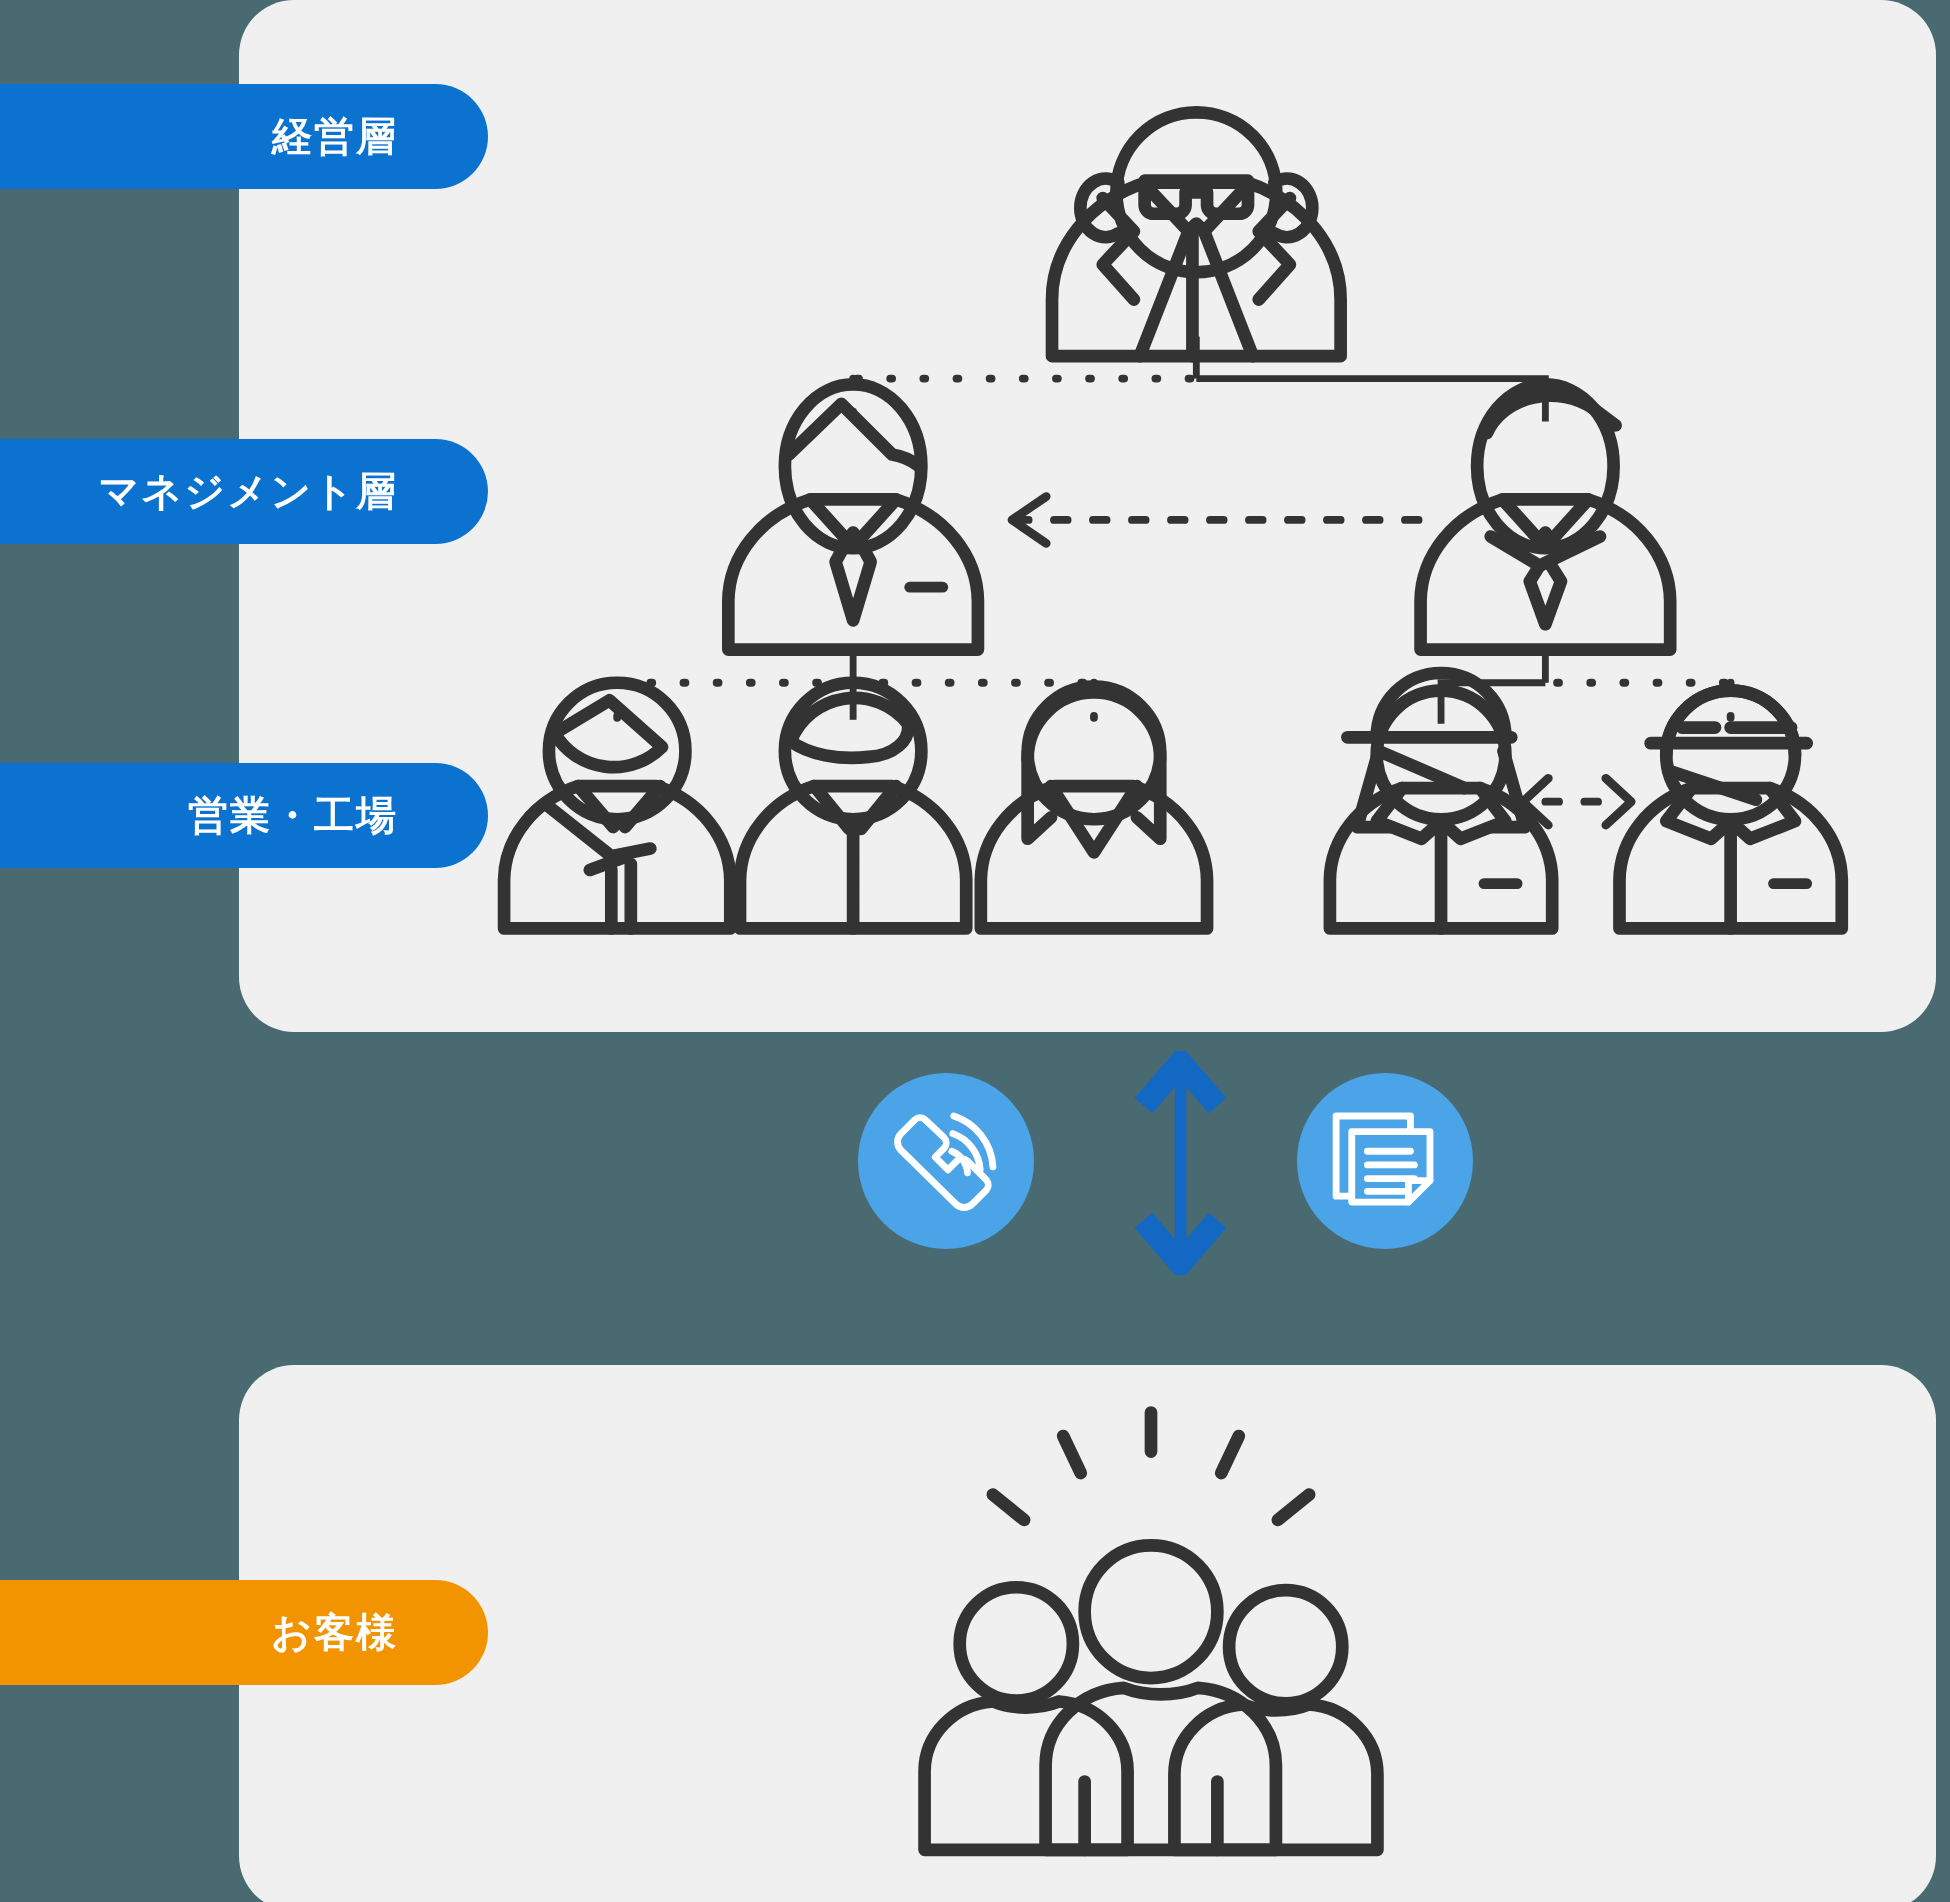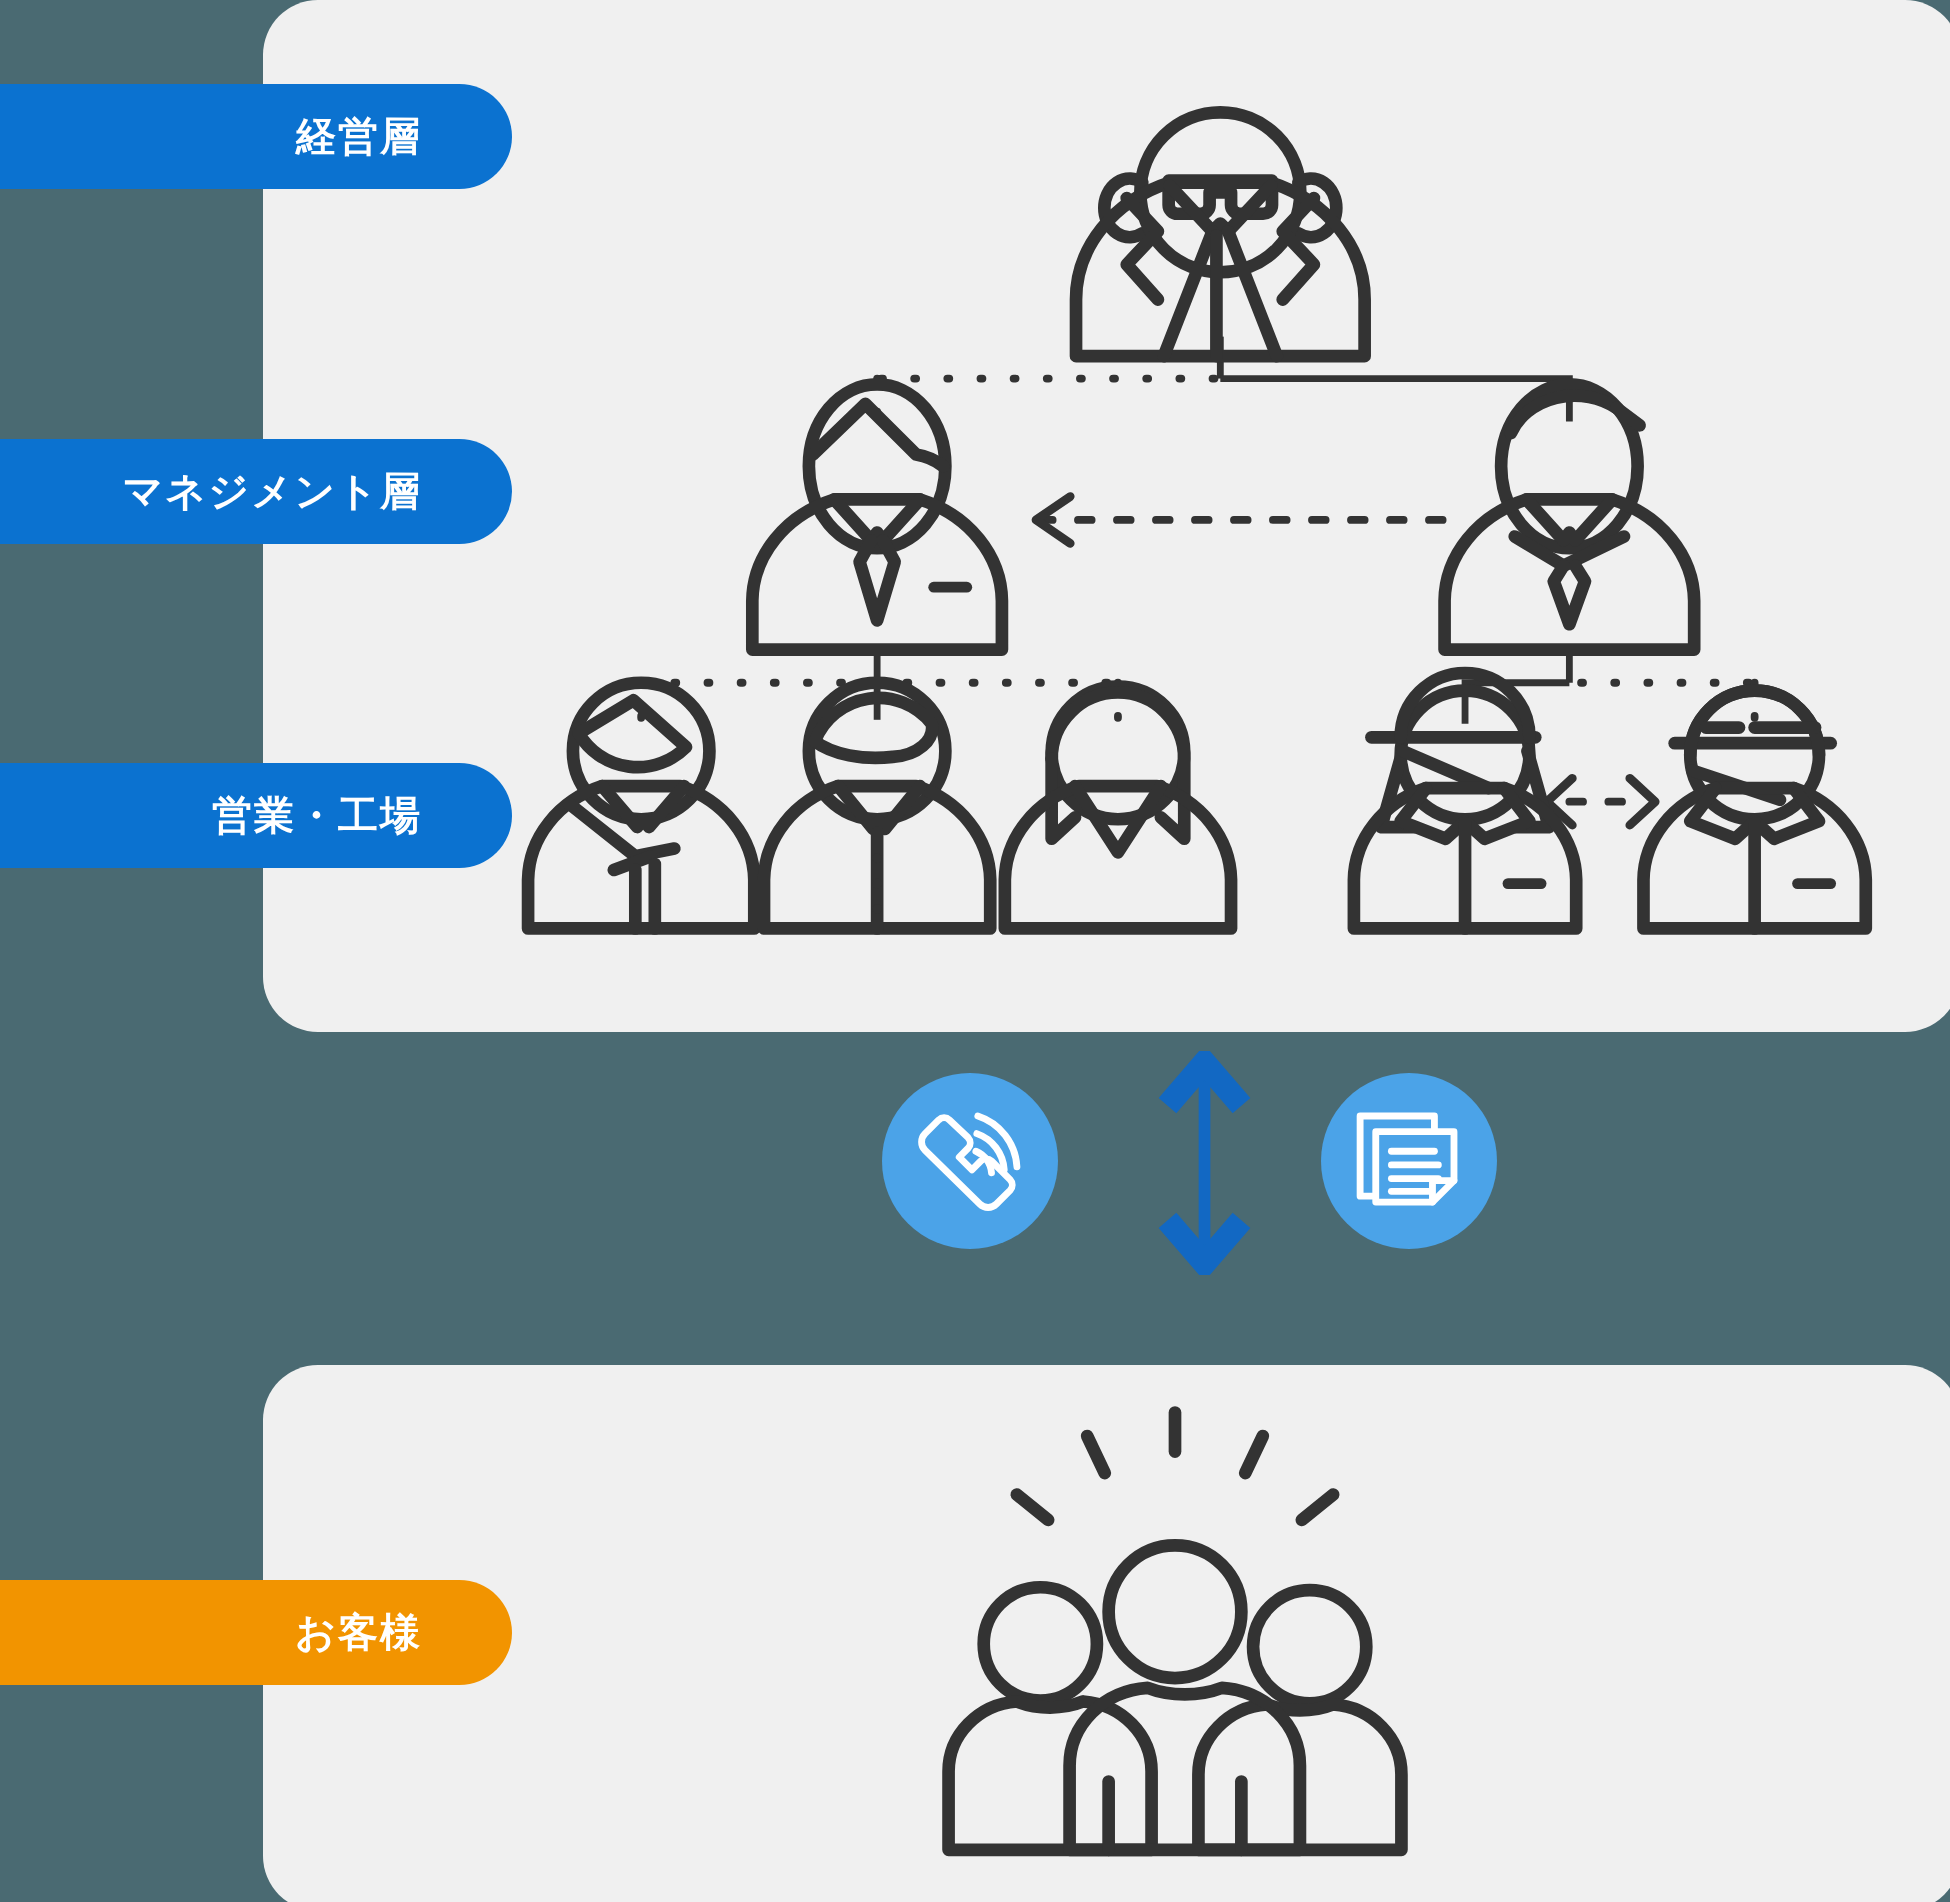--- a/index.html
+++ b/index.html
@@ -2,21 +2,21 @@
 <html><head>
 <meta charset="utf-8">
 <style>
   html,body{margin:0;padding:0;}
   body{
     width:1950px;height:1903px;
     background:#4A6A72;
     font-family:"Liberation Sans","DejaVu Sans",sans-serif;
     overflow:hidden;position:relative;
   }
-  #stage{position:absolute;inset:0;margin-left:24px;}
+  #stage{position:absolute;inset:0;}
 
   
   .panel{
     position:absolute;
     background:#F0F0F0;
     border-radius:39px;
   }
   #panel-org{left:239px;top:0px;width:1697px;height:1032px;
     border-top-left-radius:55px;border-top-right-radius:55px;
     border-bottom-left-radius:55px;border-bottom-right-radius:55px;}

